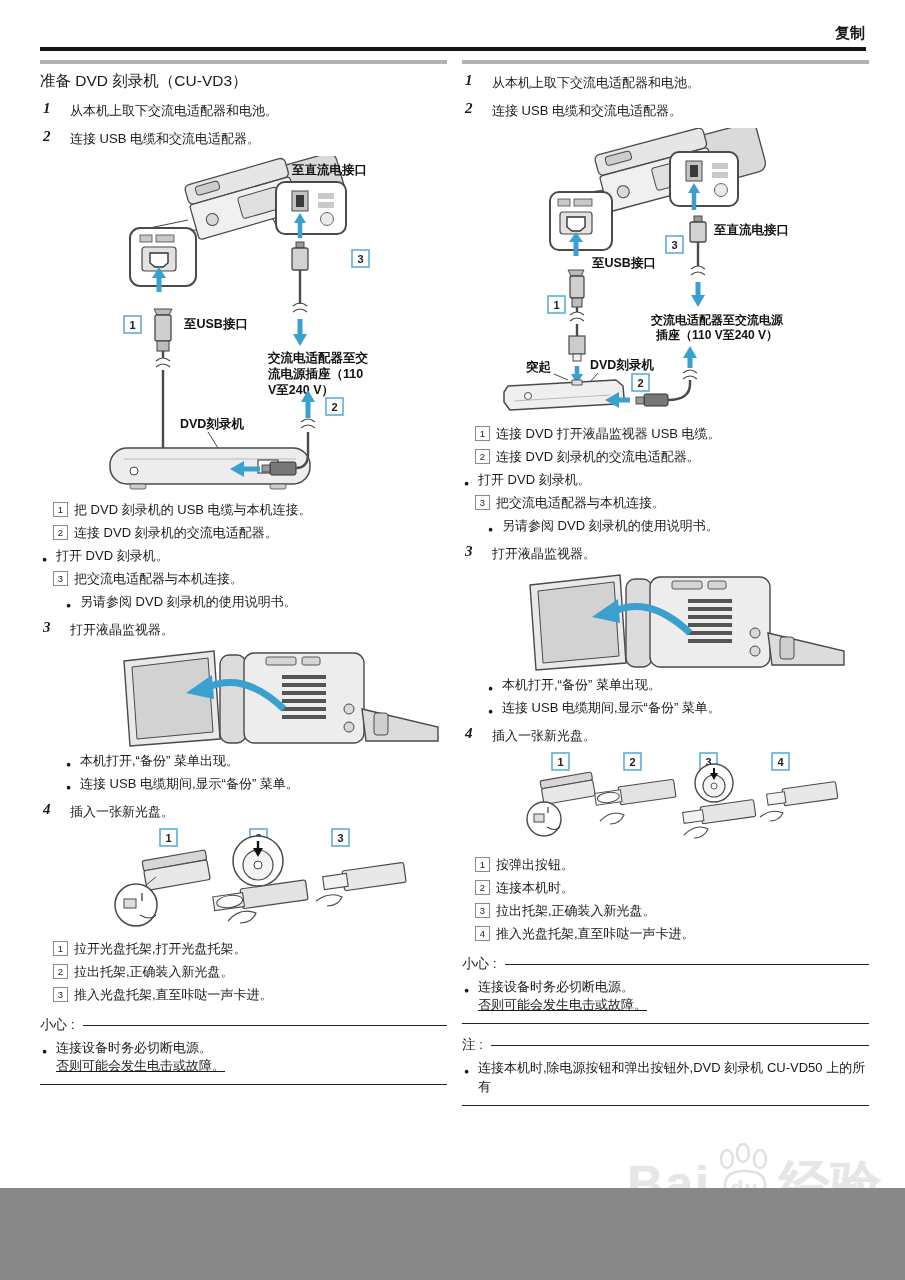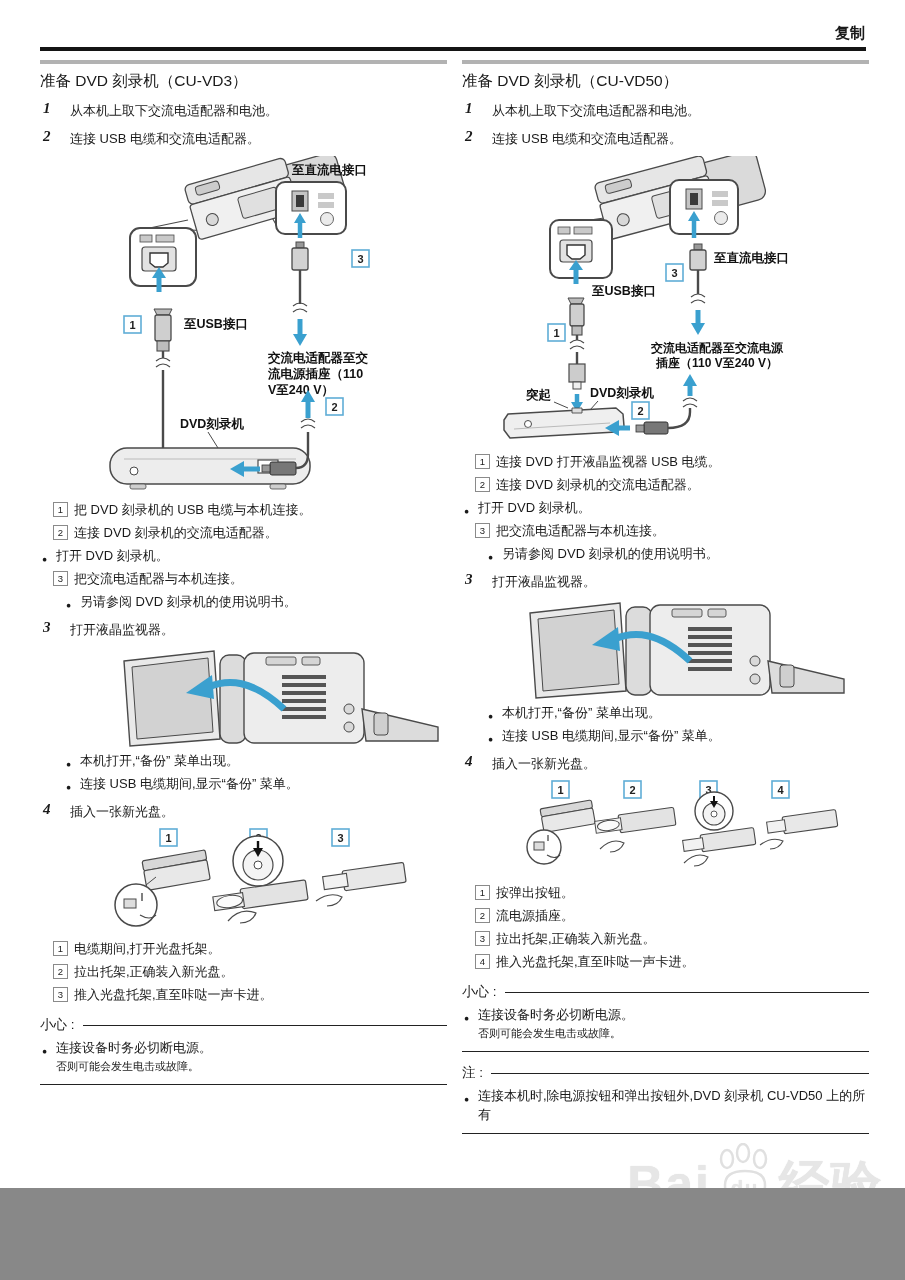--- a/index.html
+++ b/index.html
@@ -14,21 +14,21 @@
   h2.title{font-size:15.5px;font-weight:normal;margin:7px 0 0 0;}
   .step{position:relative;padding-left:30px;margin-top:9px;font-size:13px;line-height:19px;}
   .step .snum{position:absolute;left:3px;top:-2px;font-family:"Liberation Serif",serif;
               font-style:italic;font-weight:bold;font-size:15px;}
   .sub{position:relative;padding-left:34px;margin-top:4px;font-size:13px;line-height:19px;}
   .sub .nbox{position:absolute;left:13px;top:2px;width:13px;height:13px;border:1px solid #8a8a8a;
              background:#fff;font-size:9.5px;line-height:13px;text-align:center;color:#222;}
   .bullet{position:relative;padding-left:16px;margin-top:4px;font-size:13px;line-height:19px;}
   .bullet::before{content:"●";position:absolute;left:2px;top:4px;font-size:8.5px;}
   .bullet.ind{margin-left:24px;}
-  .cont{padding-left:16px;font-size:11px;line-height:18px;}
+  .cont{padding-left:16px;font-size:13px;line-height:18px;text-decoration:underline;}
   .sec-head{display:flex;font-size:13.5px;margin-top:12px;}
   .sec-head .hrule{flex:1;border-top:1.6px solid #222;margin-left:8px;margin-top:9px;}
   .sec-end{border-bottom:1.6px solid #222;padding-bottom:9px;}
   .dia{display:block;}
   svg text{font-family:"Liberation Sans",sans-serif;}
   .lbl{font-size:12.5px;font-weight:600;fill:#111;}
   .bdg-r{fill:#ffffff;stroke:#5fadd6;stroke-width:1.6px;}
   .bdg-t{font-size:11px;fill:#222;text-anchor:middle;font-weight:bold;}
   .watermark{position:absolute;top:1143px;right:22px;color:#e6e6e6;text-align:right;}
   .wm-row{display:flex;align-items:flex-end;font-weight:bold;font-size:50px;line-height:1;
@@ -249,21 +249,21 @@
         <g transform="translate(262,44) rotate(-8)">
           <rect x="0" y="0" width="62" height="20" rx="2" fill="#e8e8e8" stroke-width="1.2"></rect>
           <rect x="-20" y="3" width="24" height="13" fill="#f2f2f2" stroke-width="1.1"></rect>
         </g>
         <path d="M236,74 q14,-10 26,-4 q-4,9 -15,9" fill="#ffffff" stroke-width="1.2"></path>
       </g>
     </svg>
 
     <div class="sub">
       <span class="nbox">1</span>
-      <span>电缆期间,打开光盘托架。</span>
+      <span>拉开光盘托架,打开光盘托架。</span>
     </div>
     <div class="sub">
       <span class="nbox">2</span>
       <span>拉出托架,正确装入新光盘。</span>
     </div>
     <div class="sub">
       <span class="nbox">3</span>
       <span>推入光盘托架,直至咔哒一声卡进。</span>
     </div>
 
@@ -272,21 +272,20 @@
         <span>小心 : </span>
         <span class="hrule"></span>
       </div>
       <div class="bullet">连接设备时务必切断电源。</div>
       <div class="cont">否则可能会发生电击或故障。</div>
     </div>
   </div>
 
   <div class="col col-right">
     <div class="sec-bar"></div>
-    <h2 class="title">准备 DVD 刻录机（CU-VD50）</h2>
 
     <div class="step">
       <span class="snum">1</span>
       <span>从本机上取下交流电适配器和电池。</span>
     </div>
     <div class="step">
       <span class="snum">2</span>
       <span>连接 USB 电缆和交流电适配器。</span>
     </div>
 
@@ -497,21 +496,21 @@
         <path d="M246,66 q12,-9 23,-4 q-4,8 -13,8" fill="#ffffff" stroke-width="1.1"></path>
       </g>
     </svg>
 
     <div class="sub">
       <span class="nbox">1</span>
       <span>按弹出按钮。</span>
     </div>
     <div class="sub">
       <span class="nbox">2</span>
-      <span>流电源插座。</span>
+      <span>连接本机时。</span>
     </div>
     <div class="sub">
       <span class="nbox">3</span>
       <span>拉出托架,正确装入新光盘。</span>
     </div>
     <div class="sub">
       <span class="nbox">4</span>
       <span>推入光盘托架,直至咔哒一声卡进。</span>
     </div>
 

